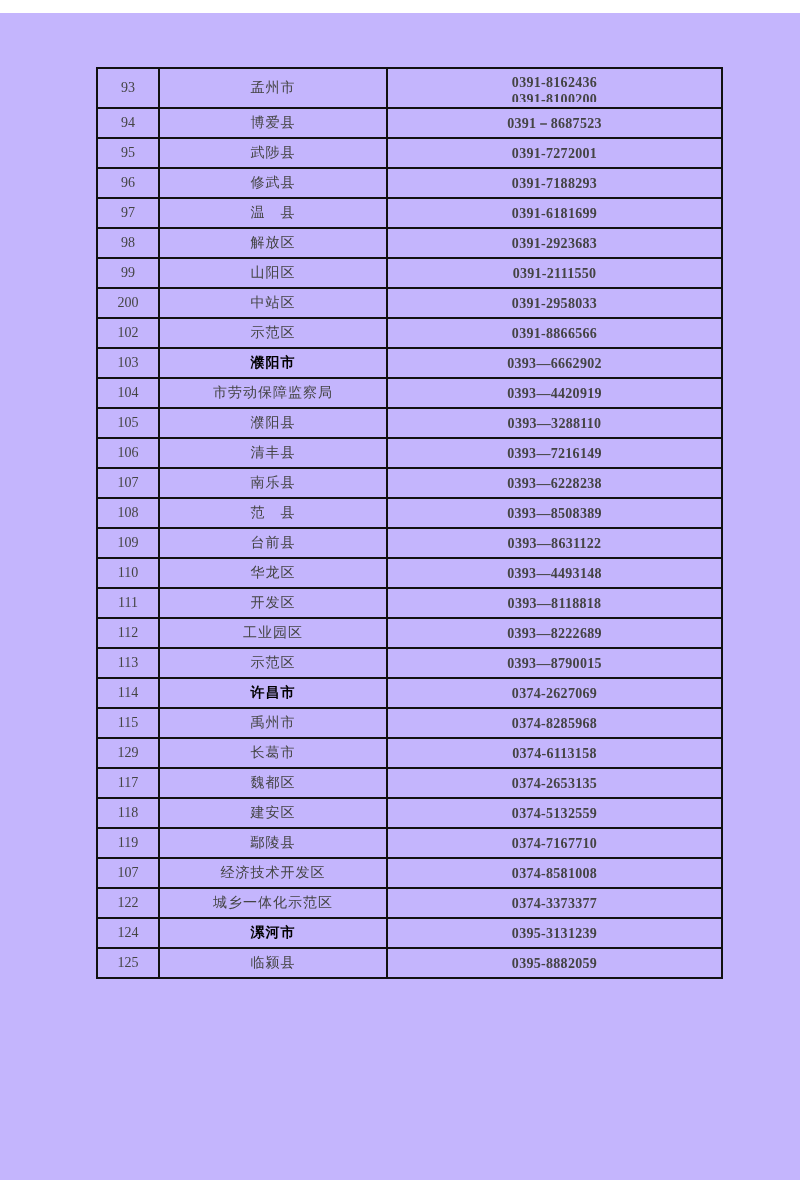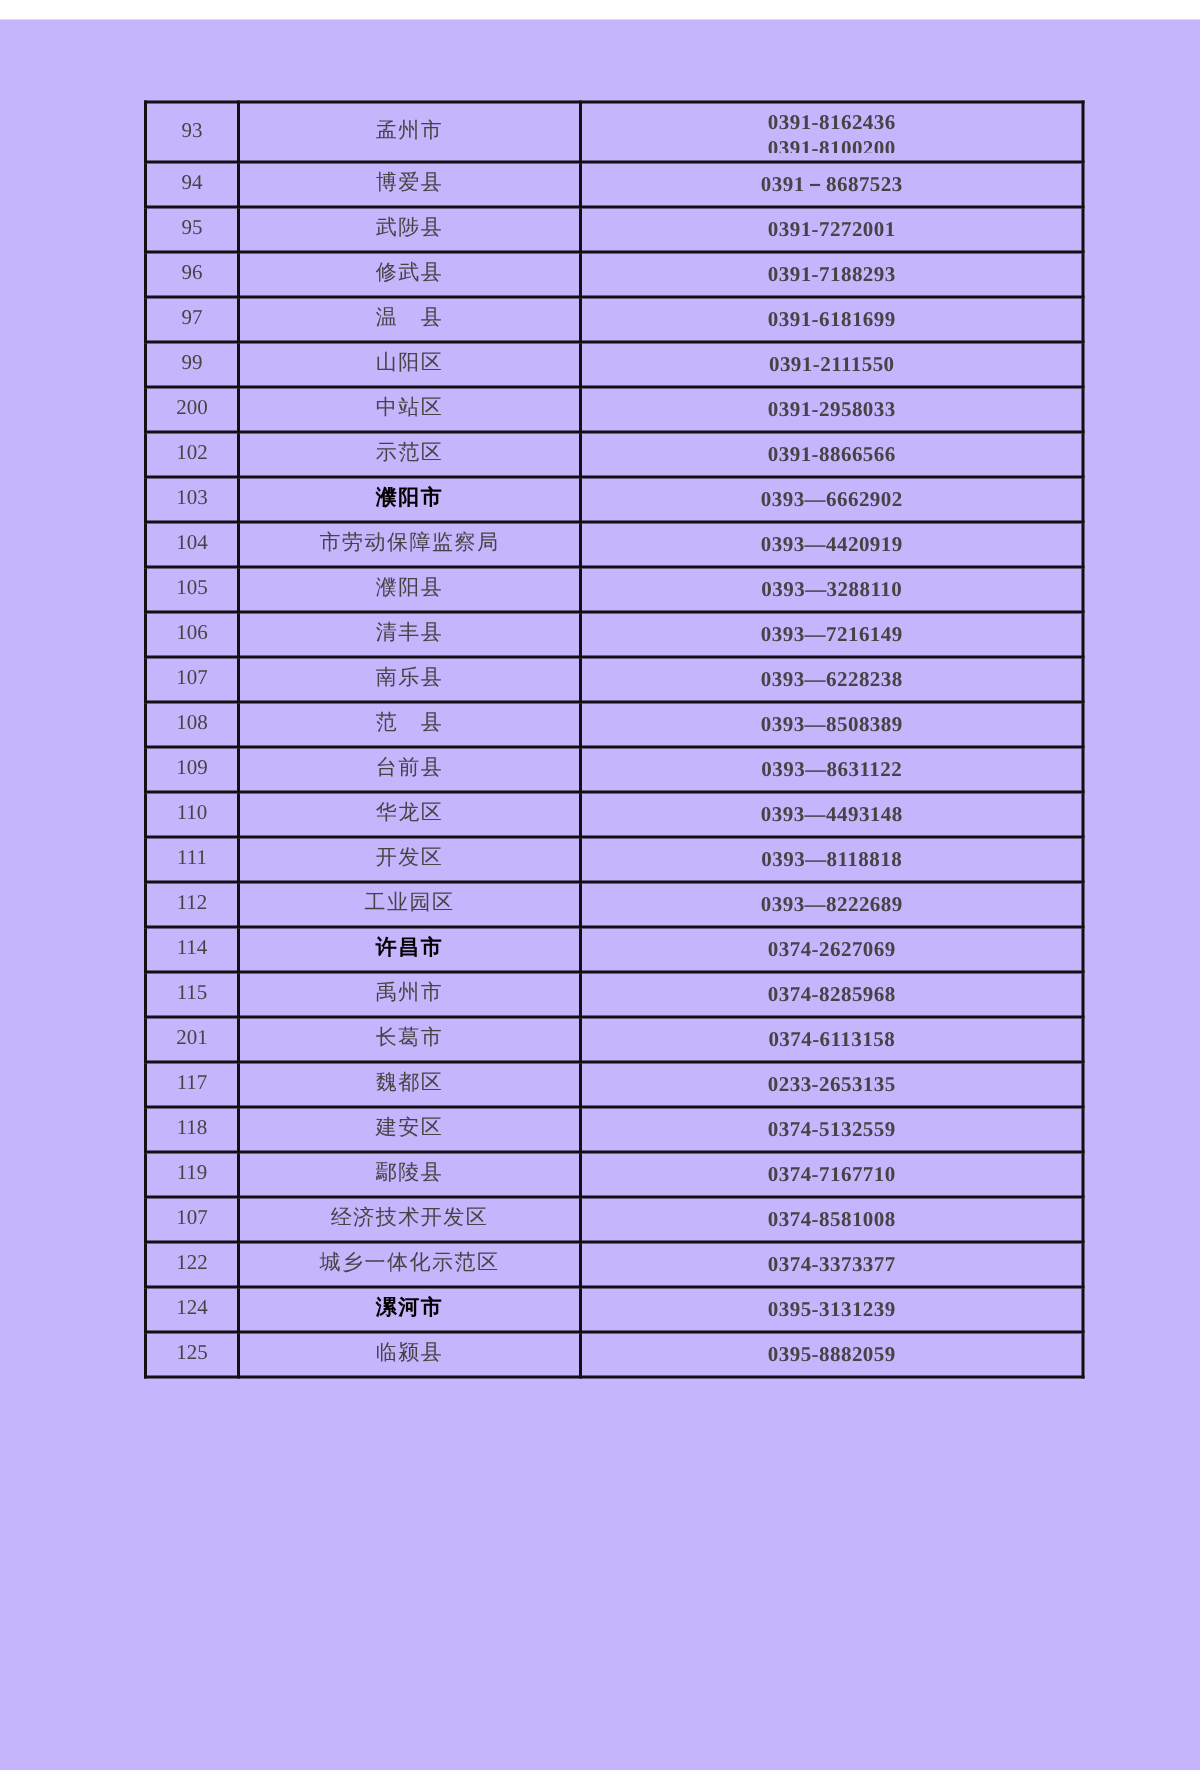--- a/index.html
+++ b/index.html
@@ -119,20 +119,27 @@
           </td>
         </tr>
         <tr>
           <td class="idx">97</td>
           <td class="name">温　县</td>
           <td class="phone">
             <span class="phone-line">0391-6181699</span>
           </td>
         </tr>
         <tr>
+          <td class="idx">98</td>
+          <td class="name">解放区</td>
+          <td class="phone">
+            <span class="phone-line">0391-2923683</span>
+          </td>
+        </tr>
+        <tr>
           <td class="idx">99</td>
           <td class="name">山阳区</td>
           <td class="phone">
             <span class="phone-line">0391-2111550</span>
           </td>
         </tr>
         <tr>
           <td class="idx">200</td>
           <td class="name">中站区</td>
           <td class="phone">
@@ -210,45 +217,52 @@
           </td>
         </tr>
         <tr>
           <td class="idx">112</td>
           <td class="name">工业园区</td>
           <td class="phone">
             <span class="phone-line">0393—8222689</span>
           </td>
         </tr>
         <tr>
+          <td class="idx">113</td>
+          <td class="name">示范区</td>
+          <td class="phone">
+            <span class="phone-line">0393—8790015</span>
+          </td>
+        </tr>
+        <tr>
           <td class="idx">114</td>
           <td class="name bold">许昌市</td>
           <td class="phone">
             <span class="phone-line">0374-2627069</span>
           </td>
         </tr>
         <tr>
           <td class="idx">115</td>
           <td class="name">禹州市</td>
           <td class="phone">
             <span class="phone-line">0374-8285968</span>
           </td>
         </tr>
         <tr>
-          <td class="idx">201</td>
+          <td class="idx">129</td>
           <td class="name">长葛市</td>
           <td class="phone">
             <span class="phone-line">0374-6113158</span>
           </td>
         </tr>
         <tr>
           <td class="idx">117</td>
           <td class="name">魏都区</td>
           <td class="phone">
-            <span class="phone-line">0233-2653135</span>
+            <span class="phone-line">0374-2653135</span>
           </td>
         </tr>
         <tr>
           <td class="idx">118</td>
           <td class="name">建安区</td>
           <td class="phone">
             <span class="phone-line">0374-5132559</span>
           </td>
         </tr>
         <tr>

